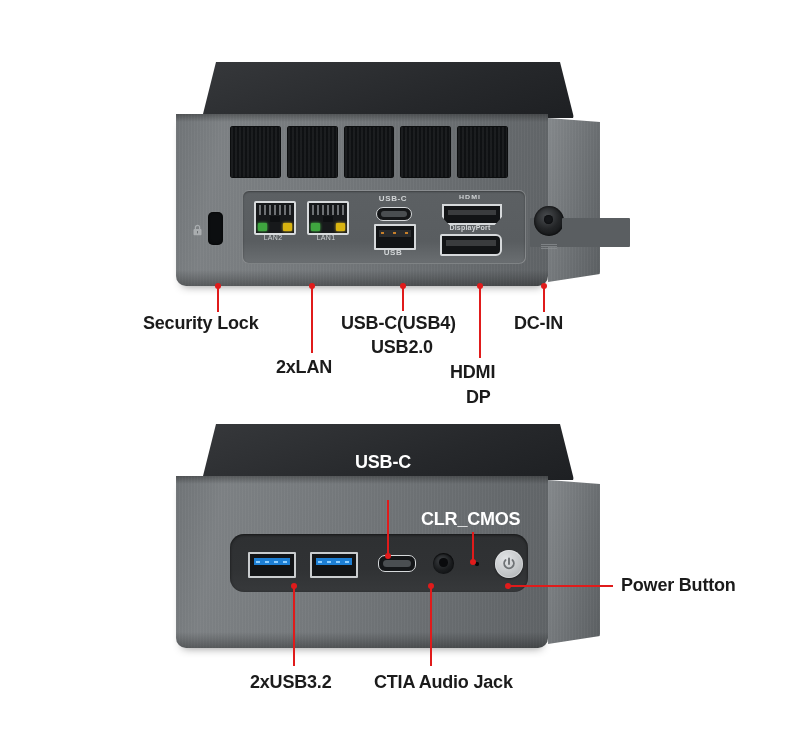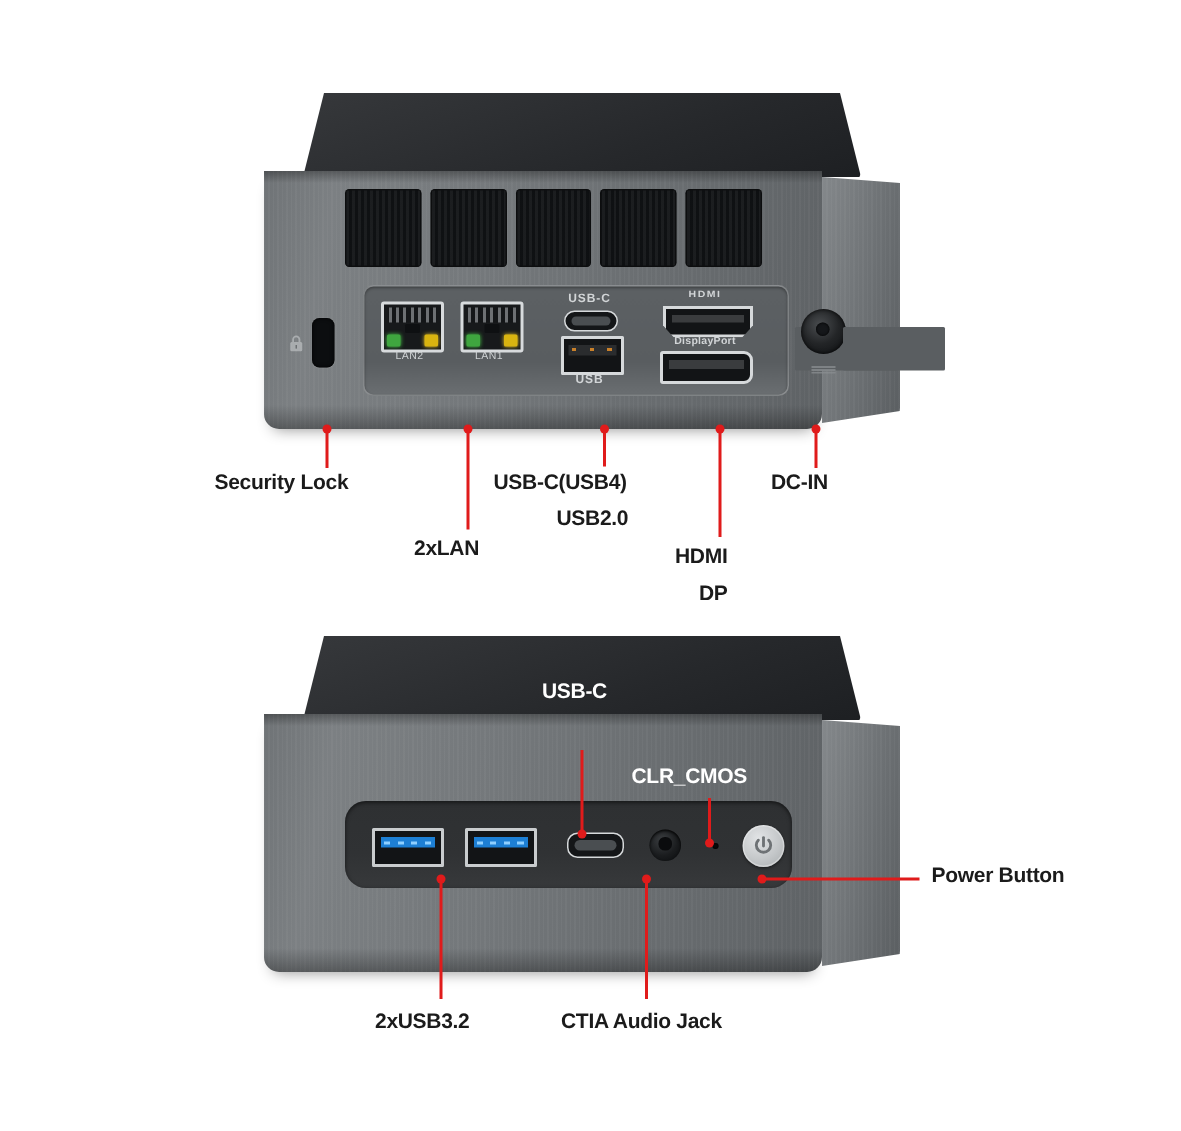--- a/index.html
+++ b/index.html
@@ -103,21 +103,21 @@
         background:radial-gradient(circle at 38% 32%,#e2e4e6 0%,#c4c7c9 55%,#a7abad 100%);
         box-shadow:0 1px 2px rgba(0,0,0,.45), inset 0 0 0 1px rgba(255,255,255,.35);
         display:flex;align-items:center;justify-content:center;}
   .power-btn svg{display:block;}
 
   
   .leader{position:absolute;background:#e01b1b;}
   .leader.v{width:2px;}
   .leader.h{height:2px;}
   .dot{position:absolute;width:6px;height:6px;border-radius:50%;background:#e01b1b;}
-  .anno{position:absolute;color:#1b1b1b;font-weight:bold;font-size:14px;white-space:nowrap;
+  .anno{position:absolute;color:#1b1b1b;font-weight:bold;font-size:18px;white-space:nowrap;
         letter-spacing:-.2px;}
   .anno.white{color:#ffffff;text-align:center;}
   .anno.center{text-align:center;}
 </style>
 </head>
 <body>
 
 <div class="stage">
 
   <div class="device" style="left:176px;top:62px;width:424px;height:224px;">
@@ -197,21 +197,21 @@
   <div class="dot" style="left:215px;top:283px;"></div>
   <div class="leader v" style="left:217px;top:286px;height:26px;"></div>
   <div class="anno" style="left:143px;top:313px;">Security Lock</div>
 
   <div class="dot" style="left:309px;top:283px;"></div>
   <div class="leader v" style="left:311px;top:286px;height:67px;"></div>
   <div class="anno" style="left:276px;top:357px;">2xLAN</div>
 
   <div class="dot" style="left:400px;top:283px;"></div>
   <div class="leader v" style="left:402px;top:286px;height:25px;"></div>
-  <div class="anno center" style="left:329px;top:313px;">USB-C(USB4)</div>
+  <div class="anno center" style="left:341px;top:313px;">USB-C(USB4)</div>
   <div class="anno center" style="left:371px;top:337px;">USB2.0</div>
 
   <div class="dot" style="left:477px;top:283px;"></div>
   <div class="leader v" style="left:479px;top:286px;height:72px;"></div>
   <div class="anno" style="left:450px;top:362px;">HDMI</div>
   <div class="anno" style="left:466px;top:387px;">DP</div>
 
   <div class="dot" style="left:541px;top:283px;"></div>
   <div class="leader v" style="left:543px;top:286px;height:26px;"></div>
   <div class="anno" style="left:514px;top:313px;">DC-IN</div>

